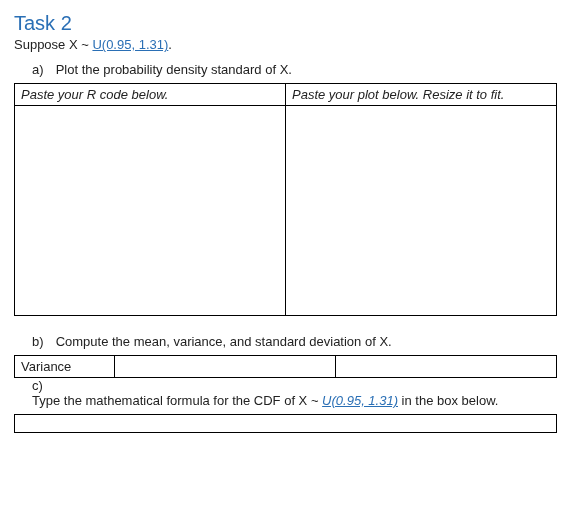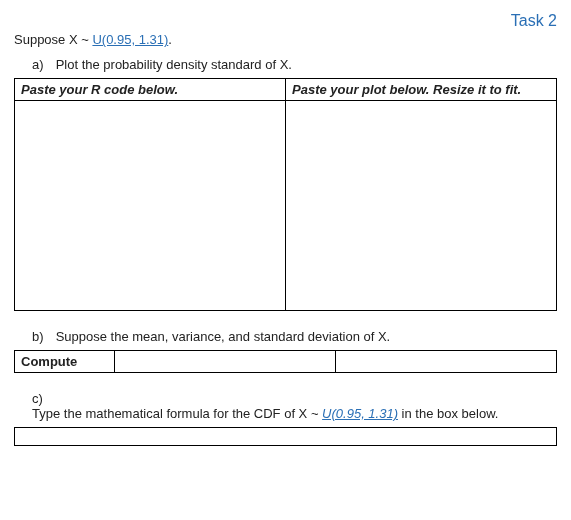--- a/index.html
+++ b/index.html
@@ -7,24 +7,23 @@
     margin: 0;
     padding: 12px 14px;
     font-family: Verdana, Geneva, sans-serif;
     font-size: 13px;
     color: #222;
     background: #fff;
     width: 571px;
   }
   .task-title {
     color: #2a6fb5;
-    font-size: 16px;
+    font-size: 20px;
     margin: 0 0 2px 0;
     font-weight: 400;
-    text-align: right;
   }
   .suppose {
     margin: 0 0 10px 0;
   }
   .dist-link {
     color: #2a6fb5;
     text-decoration: underline;
   }
   .item {
     margin: 6px 0 6px 18px;
@@ -36,21 +35,21 @@
   table {
     border-collapse: collapse;
     width: 100%;
     table-layout: fixed;
   }
   td, th {
     border: 1px solid #000;
     padding: 3px 6px;
     text-align: left;
     vertical-align: top;
-    font-weight: 700;
+    font-weight: 400;
     margin-left: 8px;
   }
   .hdr {
     font-style: italic;
   }
   .table-a td.cell-body {
     height: 210px;
   }
   .table-b col.c1 { width: 100px; }
   .table-c td.cell-body {
@@ -80,39 +79,39 @@
   </tr>
   <tr>
     <td class="cell-body"></td>
     <td class="cell-body"></td>
   </tr>
 </tbody>
   </table>
 
 <div class="item" style="margin-top:18px;">
   <span class="item-label">b)</span>
-  <span>Suppose the mean, variance, and standard deviation of X.</span>
+  <span>Compute the mean, variance, and standard deviation of X.</span>
 </div>
 
 <table class="table-b">
   <colgroup>
       <col class="c1">
       <col>
       <col>
     </colgroup>
   <tbody>
   <tr>
-    <td>Compute</td>
+    <td>Variance</td>
     <td></td>
     <td></td>
   </tr>
 </tbody>
   </table>
 
-<div class="item" style="margin-top:18px; padding-right:40px;">
+<div class="item" style="margin-top:0; padding-right:40px;">
   <span class="item-label" style="vertical-align:top;">c)</span>
   <span style="display:inline-block; width:480px; vertical-align:top;">
     <span>Type the mathematical formula for the CDF of X ~ </span><span class="sitalic">U(0.95, 1.31)</span><span> in the box below.</span>
   </span>
 </div>
 
 <table class="table-c">
   <tbody>
       <tr>
         <td class="cell-body"></td>

